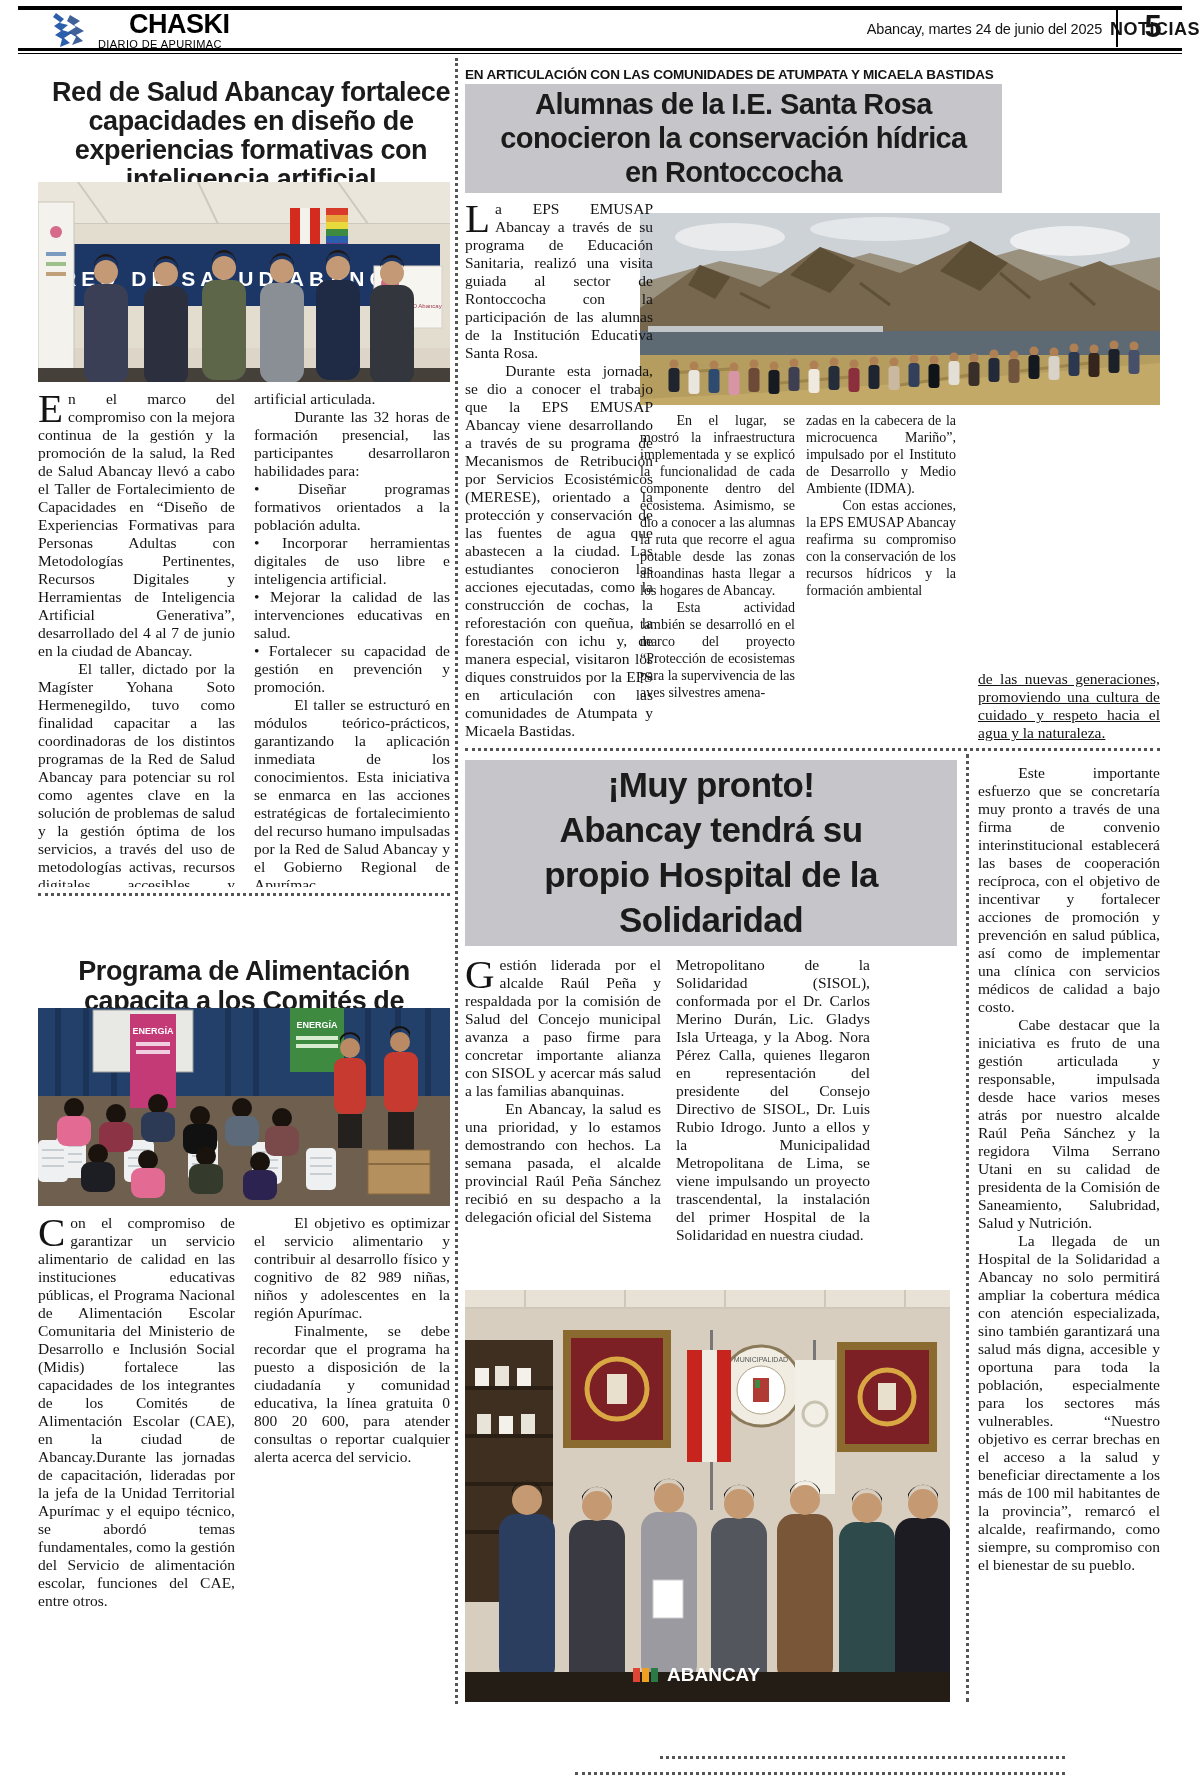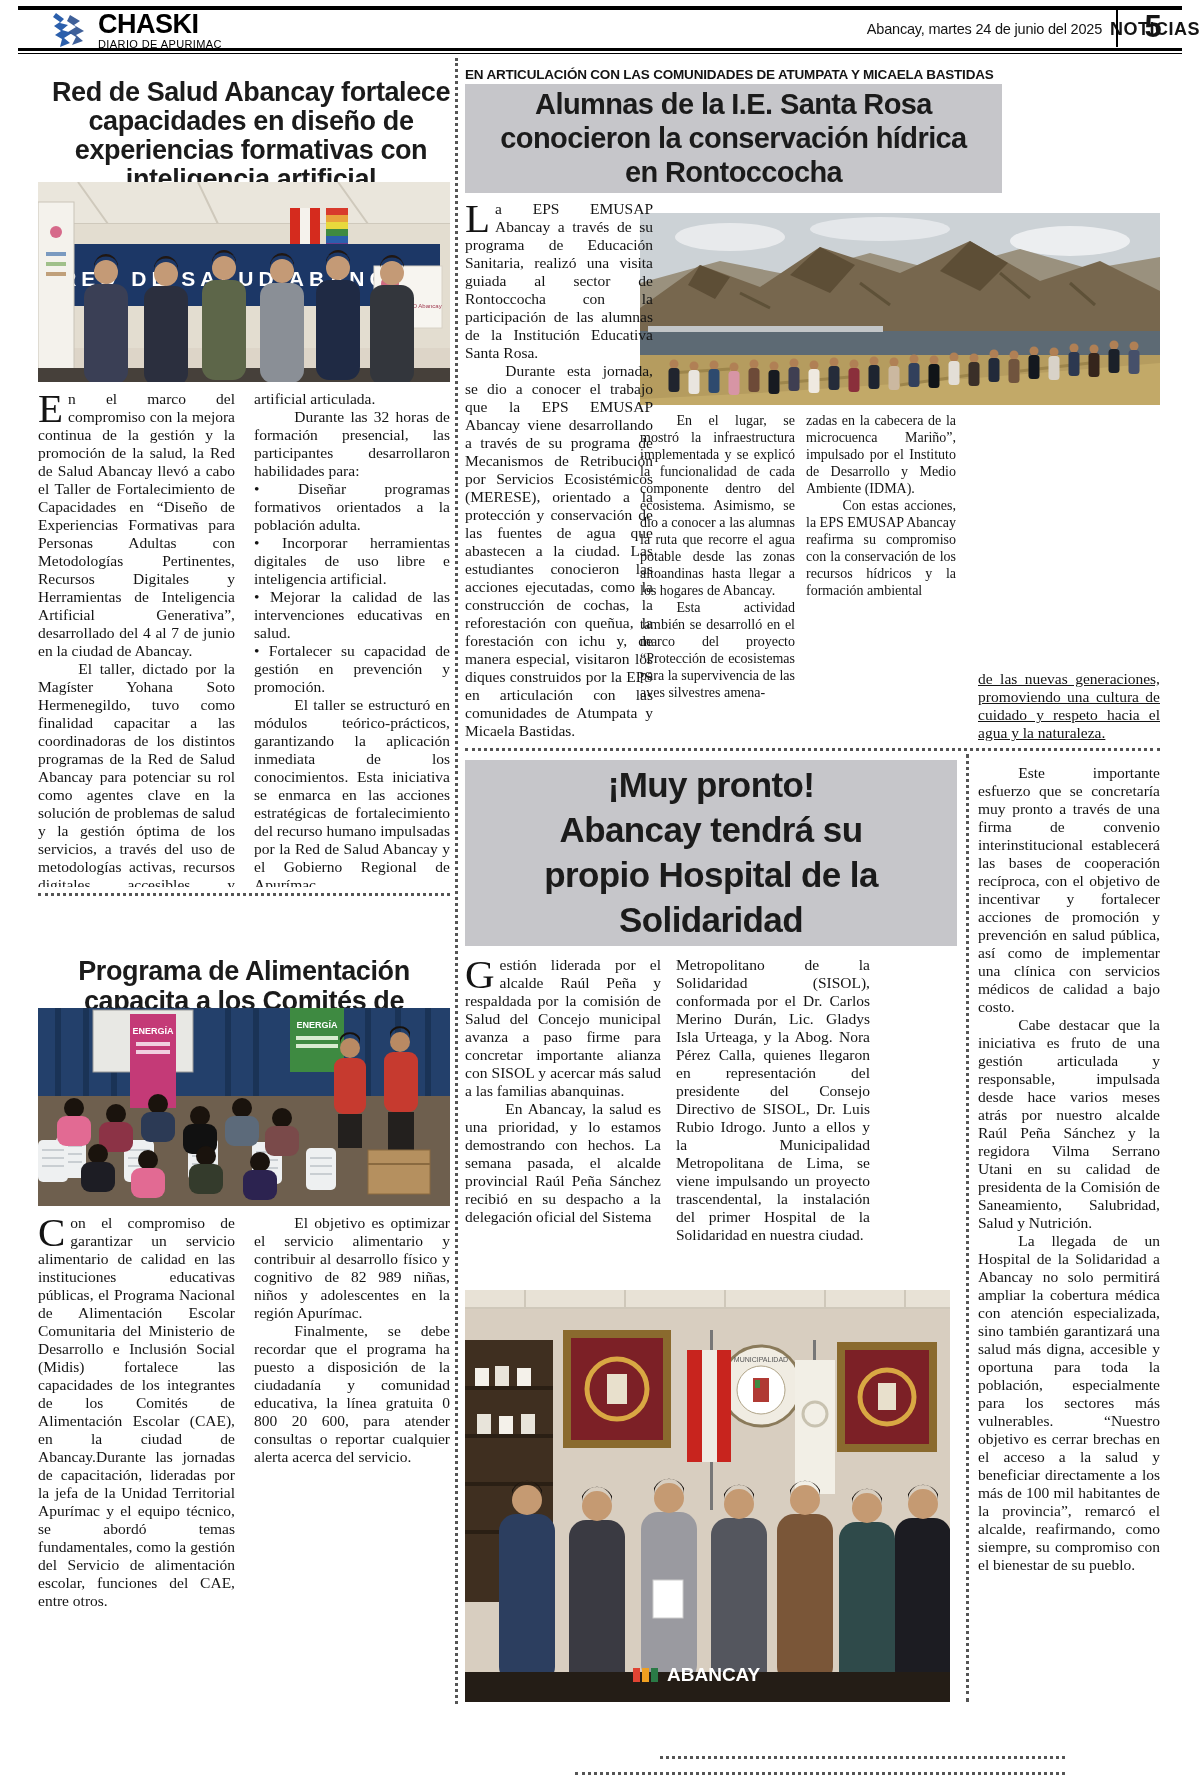--- a/index.html
+++ b/index.html
@@ -6,21 +6,21 @@
   .page {
     position:relative; width:1200px; height:1783px; margin:0 auto;
     background:#ffffff; color:#141414; overflow:hidden;
     font-family:"Liberation Serif", serif;
   }
   .abs { position:absolute; }
 
   
   .rule { background:#000; }
   .brand { display:flex; align-items:flex-start; gap:6px; }
-  .brand-name { font-family:"Liberation Sans",sans-serif; font-weight:700; font-size:27px; line-height:26px; letter-spacing:-0.5px; color:#000; }
+  .brand-name { font-family:"Liberation Sans",sans-serif; font-weight:700; font-size:27px; line-height:26px; letter-spacing:-0.5px; color:#000;margin-left:31px; }
   .brand-sub  { font-family:"Liberation Sans",sans-serif; font-size:11px; letter-spacing:0.4px; color:#000; margin-top:1px; }
   .section-title { font-family:"Liberation Sans",sans-serif; font-weight:700; font-size:18px; letter-spacing:0.5px; text-align:right; }
   .edition-date { font-family:"Liberation Sans",sans-serif; font-size:14.5px; letter-spacing:-0.2px; }
   .page-num { font-family:"Liberation Sans",sans-serif; font-weight:700; font-size:31px; }
 
   
   .headline {
     font-family:"Liberation Sans",sans-serif; font-weight:700; text-align:center;
     white-space:pre-line; color:#1b1b1b; letter-spacing:-0.4px;
   }

